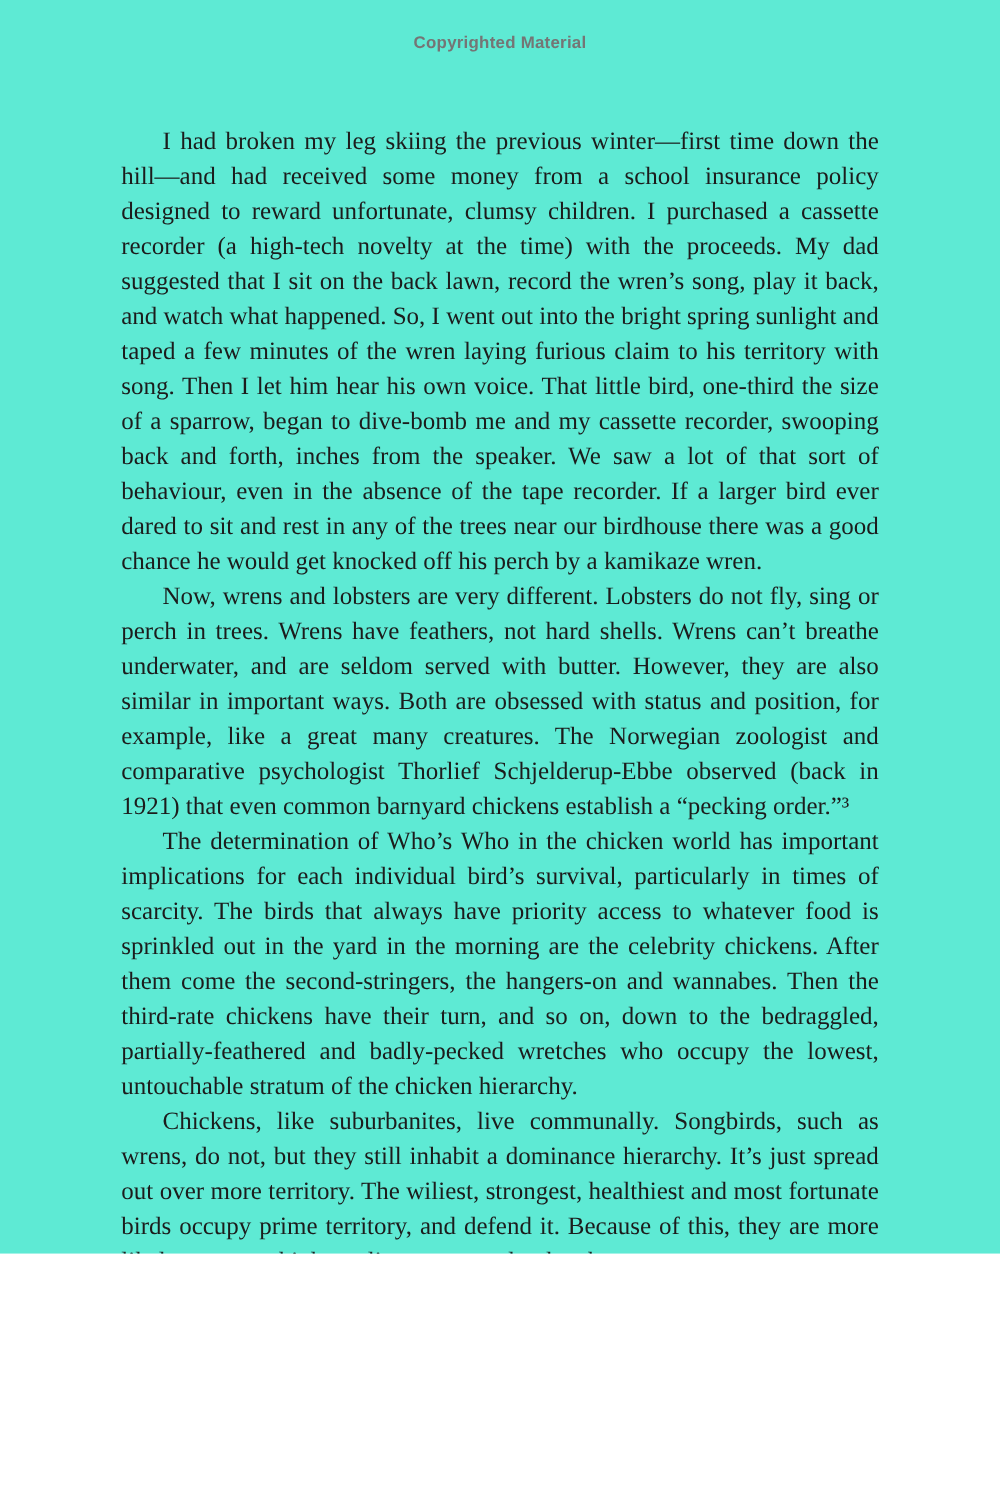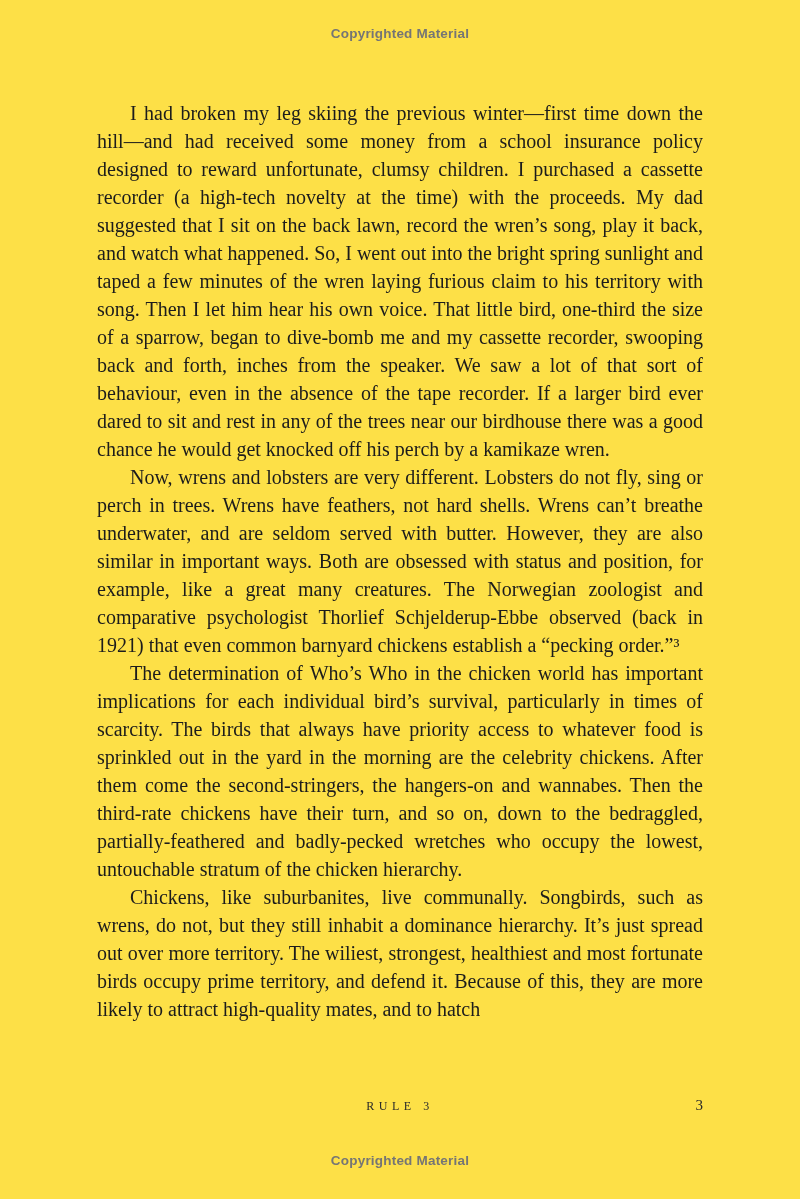--- a/index.html
+++ b/index.html
@@ -3,22 +3,22 @@
 <meta charset="utf-8">
 <style>
   html, body {
     margin: 0;
     padding: 0;
     background: #ffffff;
   }
   .page {
     position: relative;
     width: 800px;
-    height: 1199px;
-    background: #fde047;
+    height: 1003px;
+    background: #5eead4;
     overflow: hidden;
     font-family: "Liberation Serif", serif;
   }
   .notice {
     position: absolute;
     left: 0;
     width: 800px;
     text-align: center;
     font-family: "Liberation Sans", sans-serif;
     font-weight: 700;

